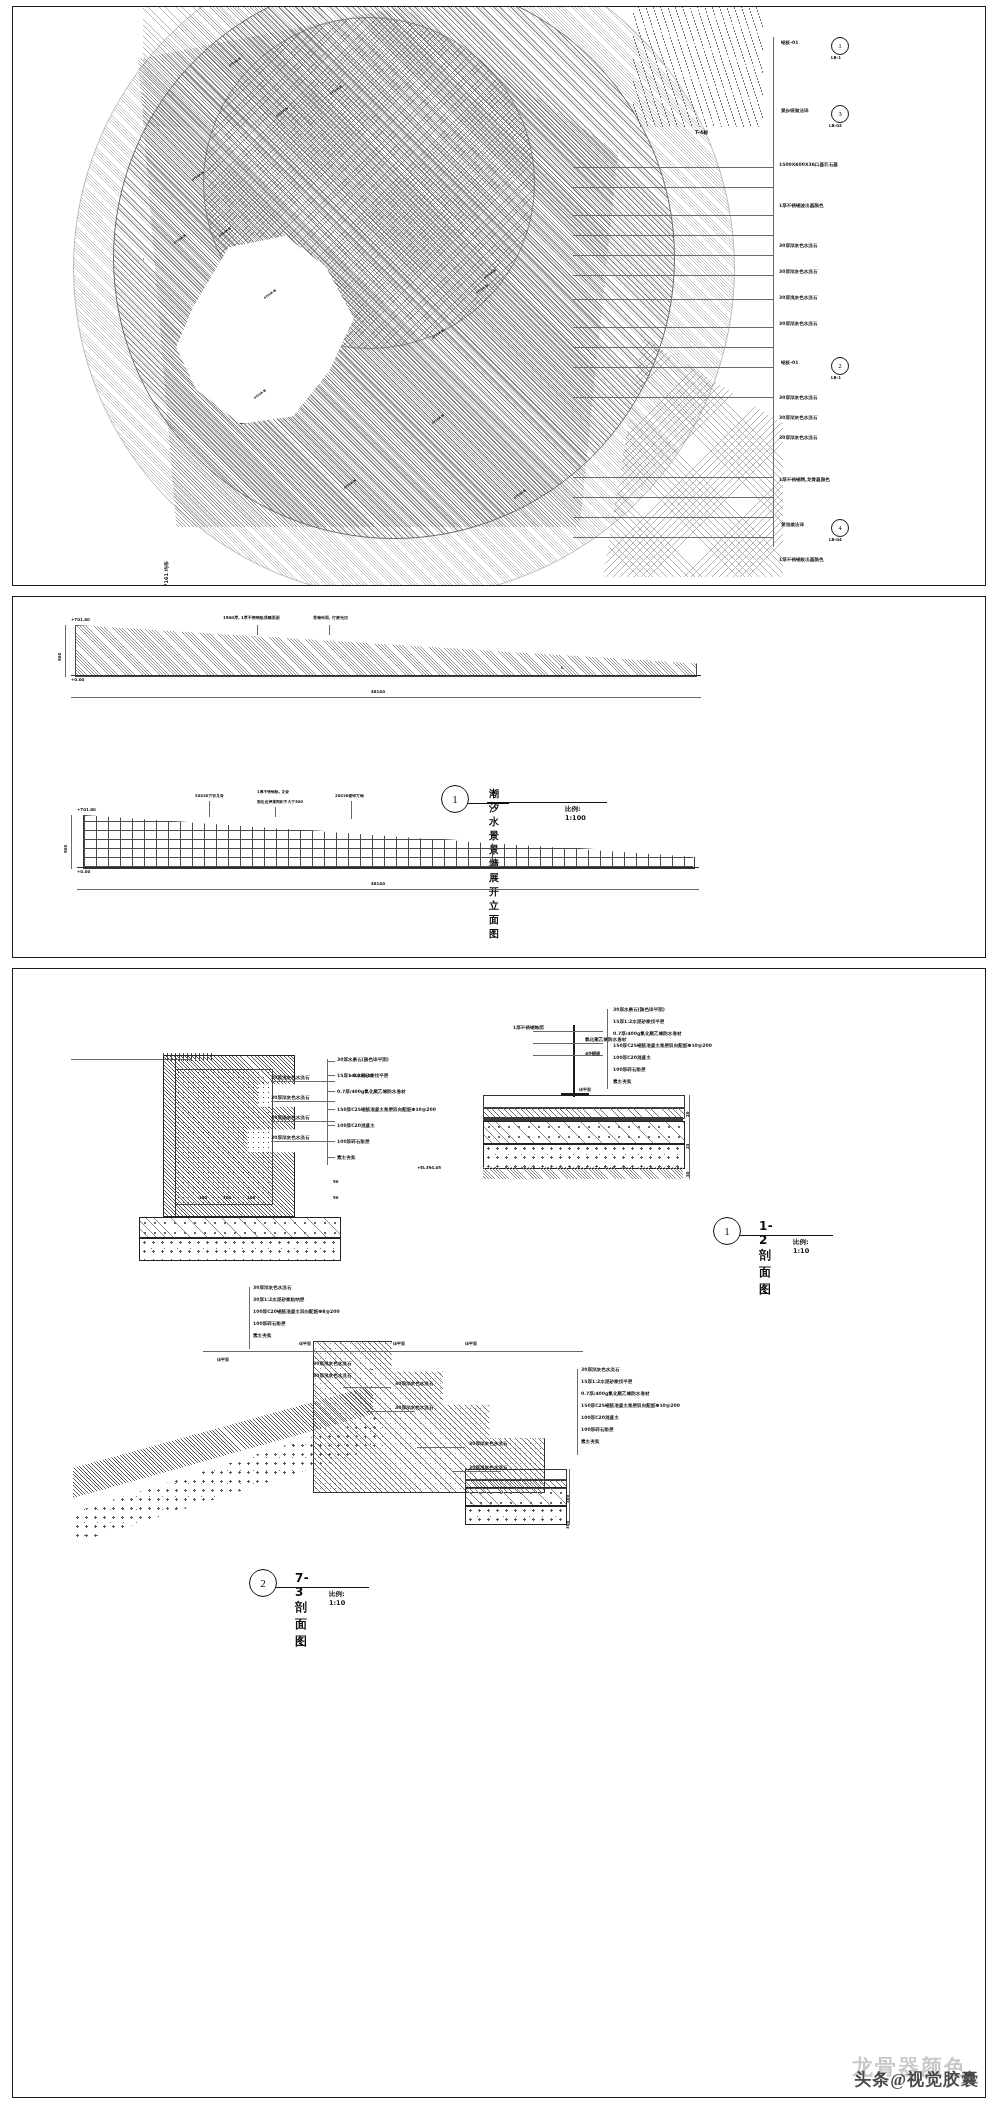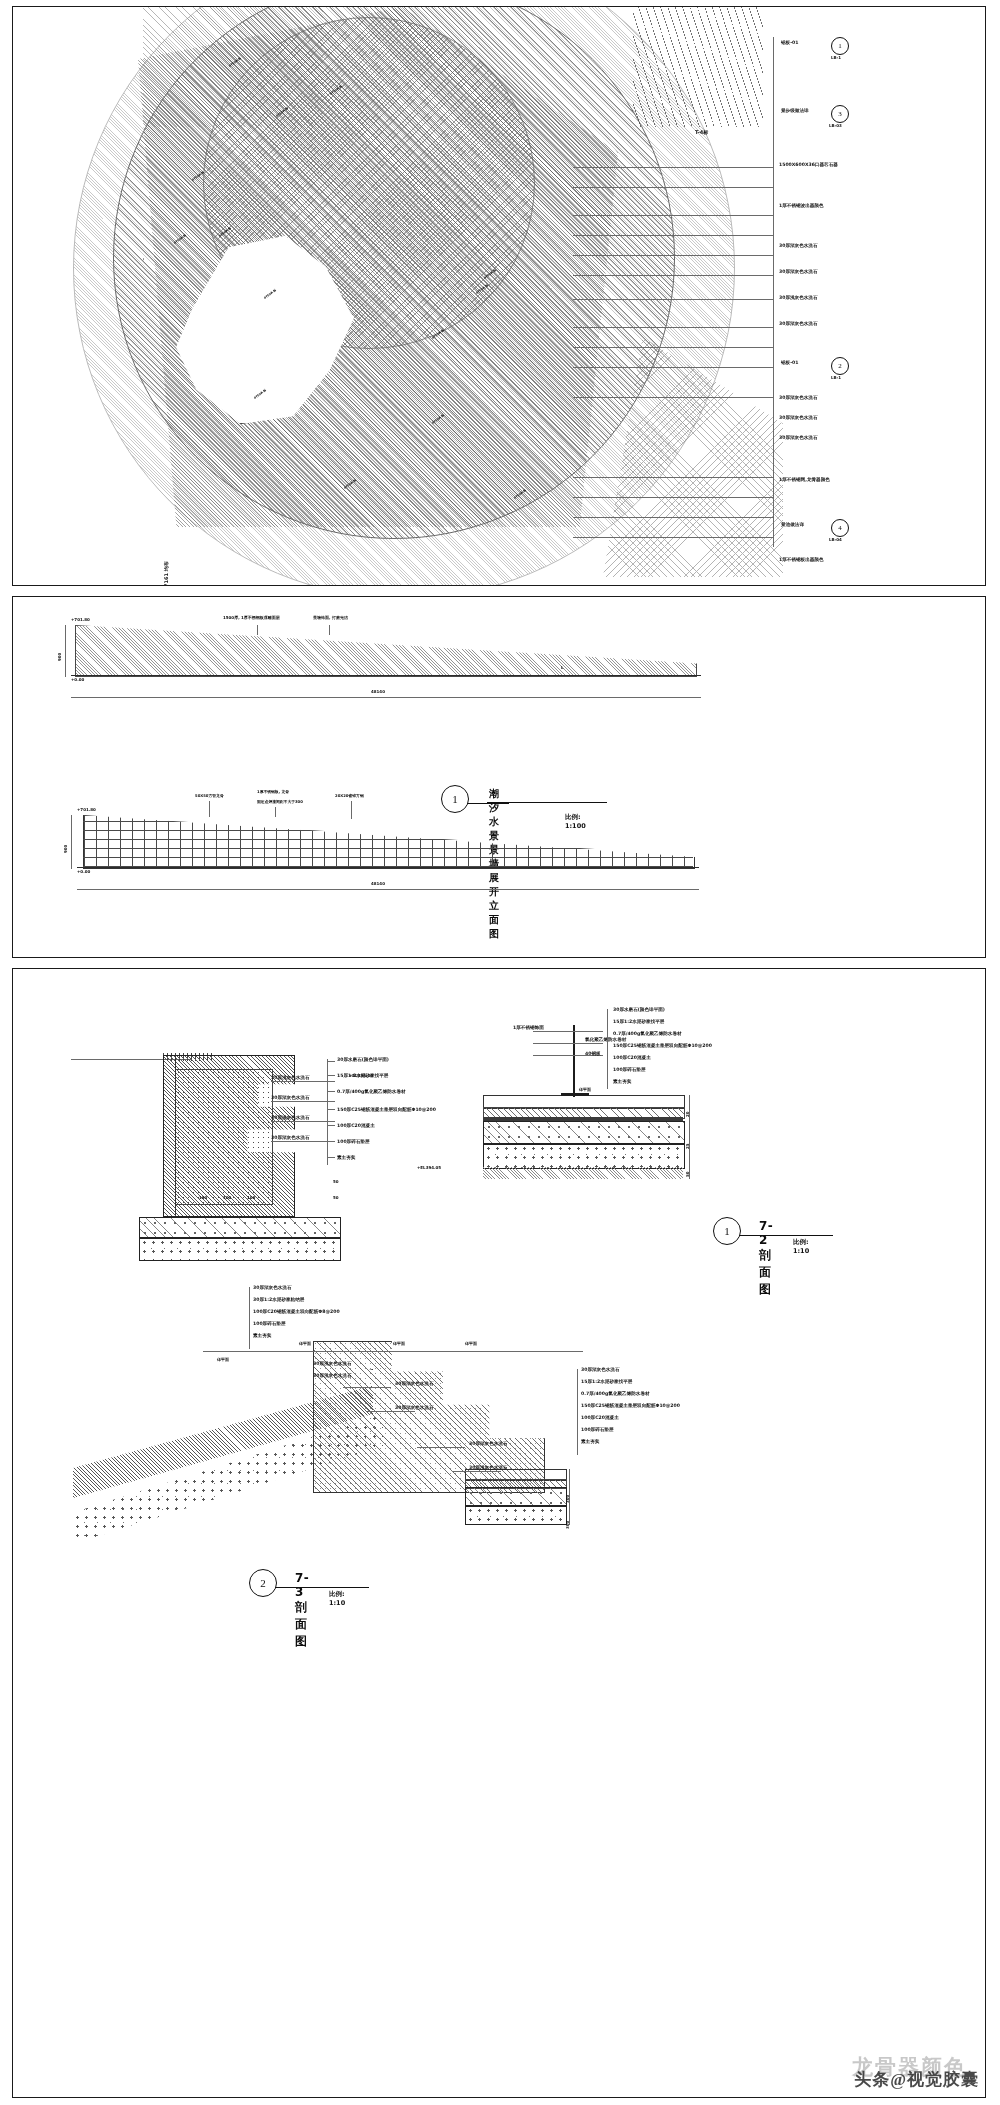--- a/index.html
+++ b/index.html
@@ -170,21 +170,21 @@
   <div class="ln lnv thin" style="left:316px;top:28px;height:10px;"></div>
   <div class="txt t35 t4" style="left:210px;top:18px;font-size:4px;">1500厚, 1厚不锈钢板浮雕面层</div>
   <div class="txt t4" style="left:300px;top:18px;font-size:4px;">景墙饰面, 打磨光洁</div>
   <div class="txt t4" style="left:548px;top:68px;">L</div>
 
   <div class="titleblk" style="left:428px;top:188px;">
     <div class="circ">1</div>
     <div class="leader" style="width:42px;"></div>
     <div class="name" style="left:48px;top:2px;font-size:10px;">潮汐水景景墙展开立面图</div>
     <div class="nameline" style="left:46px;top:17px;width:120px;"></div>
-    <div class="scale" style="left:124px;top:28px;">比例: 1:100</div>
+    <div class="scale" style="left:124px;top:20px;">比例: 1:100</div>
   </div>
 
   <div style="position:absolute;left:70px;top:218px;width:610px;height:52px;border:0.7px solid #333;
               background-image:repeating-linear-gradient(90deg,#4a4a4a 0 0.6px,transparent 0.6px 12px);
               clip-path:polygon(0 0,100% 78%,100% 100%,0 100%);"></div>
   <div style="position:absolute;left:70px;top:218px;width:610px;height:52px;
               background-image:repeating-linear-gradient(0deg,#4a4a4a 0 0.5px,transparent 0.5px 9px);
               clip-path:polygon(0 0,100% 78%,100% 100%,0 100%);"></div>
   <div class="ln lnh" style="left:64px;top:270px;width:622px;height:0.9px;"></div>
 
@@ -291,21 +291,21 @@
     <div class="annot" style="left:600px;top:50px;">15厚1:2水泥砂浆找平层</div>
     <div class="annot" style="left:600px;top:62px;">0.7厚/400g氯化聚乙烯防水卷材</div>
     <div class="annot" style="left:600px;top:74px;">150厚C25钢筋混凝土垫层双向配筋Φ10@200</div>
     <div class="annot" style="left:600px;top:86px;">100厚C20混凝土</div>
     <div class="annot" style="left:600px;top:98px;">100厚碎石垫层</div>
     <div class="annot" style="left:600px;top:110px;">素土夯实</div>
 
     <div class="titleblk" style="left:700px;top:248px;">
       <div class="circ">1</div>
       <div class="leader" style="width:40px;"></div>
-      <div class="name" style="left:46px;top:2px;">7-2剖面图</div>
+      <div class="name" style="left:46px;top:2px;">1-2剖面图</div>
       <div class="nameline" style="left:44px;top:18px;width:76px;"></div>
       <div class="scale" style="left:80px;top:21px;">比例: 1:10</div>
     </div>
   </div>
 
   <div>
 
     <div class="dots" style="position:absolute;left:60px;top:400px;width:300px;height:130px;border-top:0.8px solid #222;
                 clip-path:polygon(0 55%,100% 0,100% 14%,0 70%);"></div>
     <div class="hatch45f" style="position:absolute;left:60px;top:400px;width:300px;height:150px;

